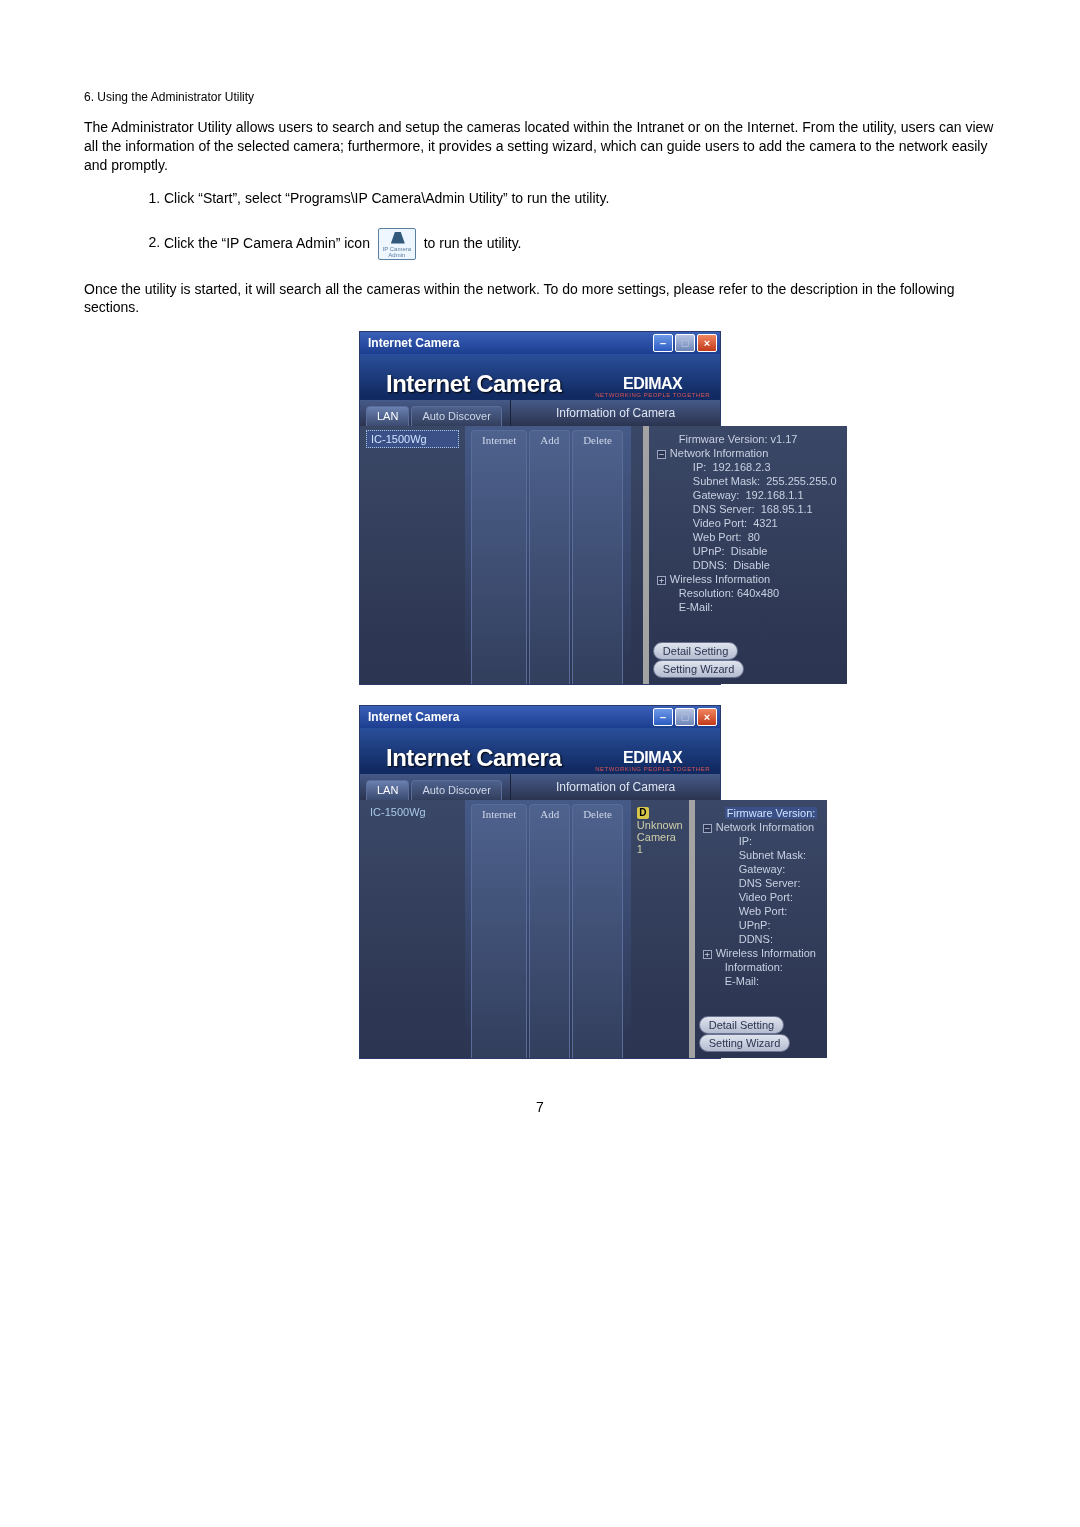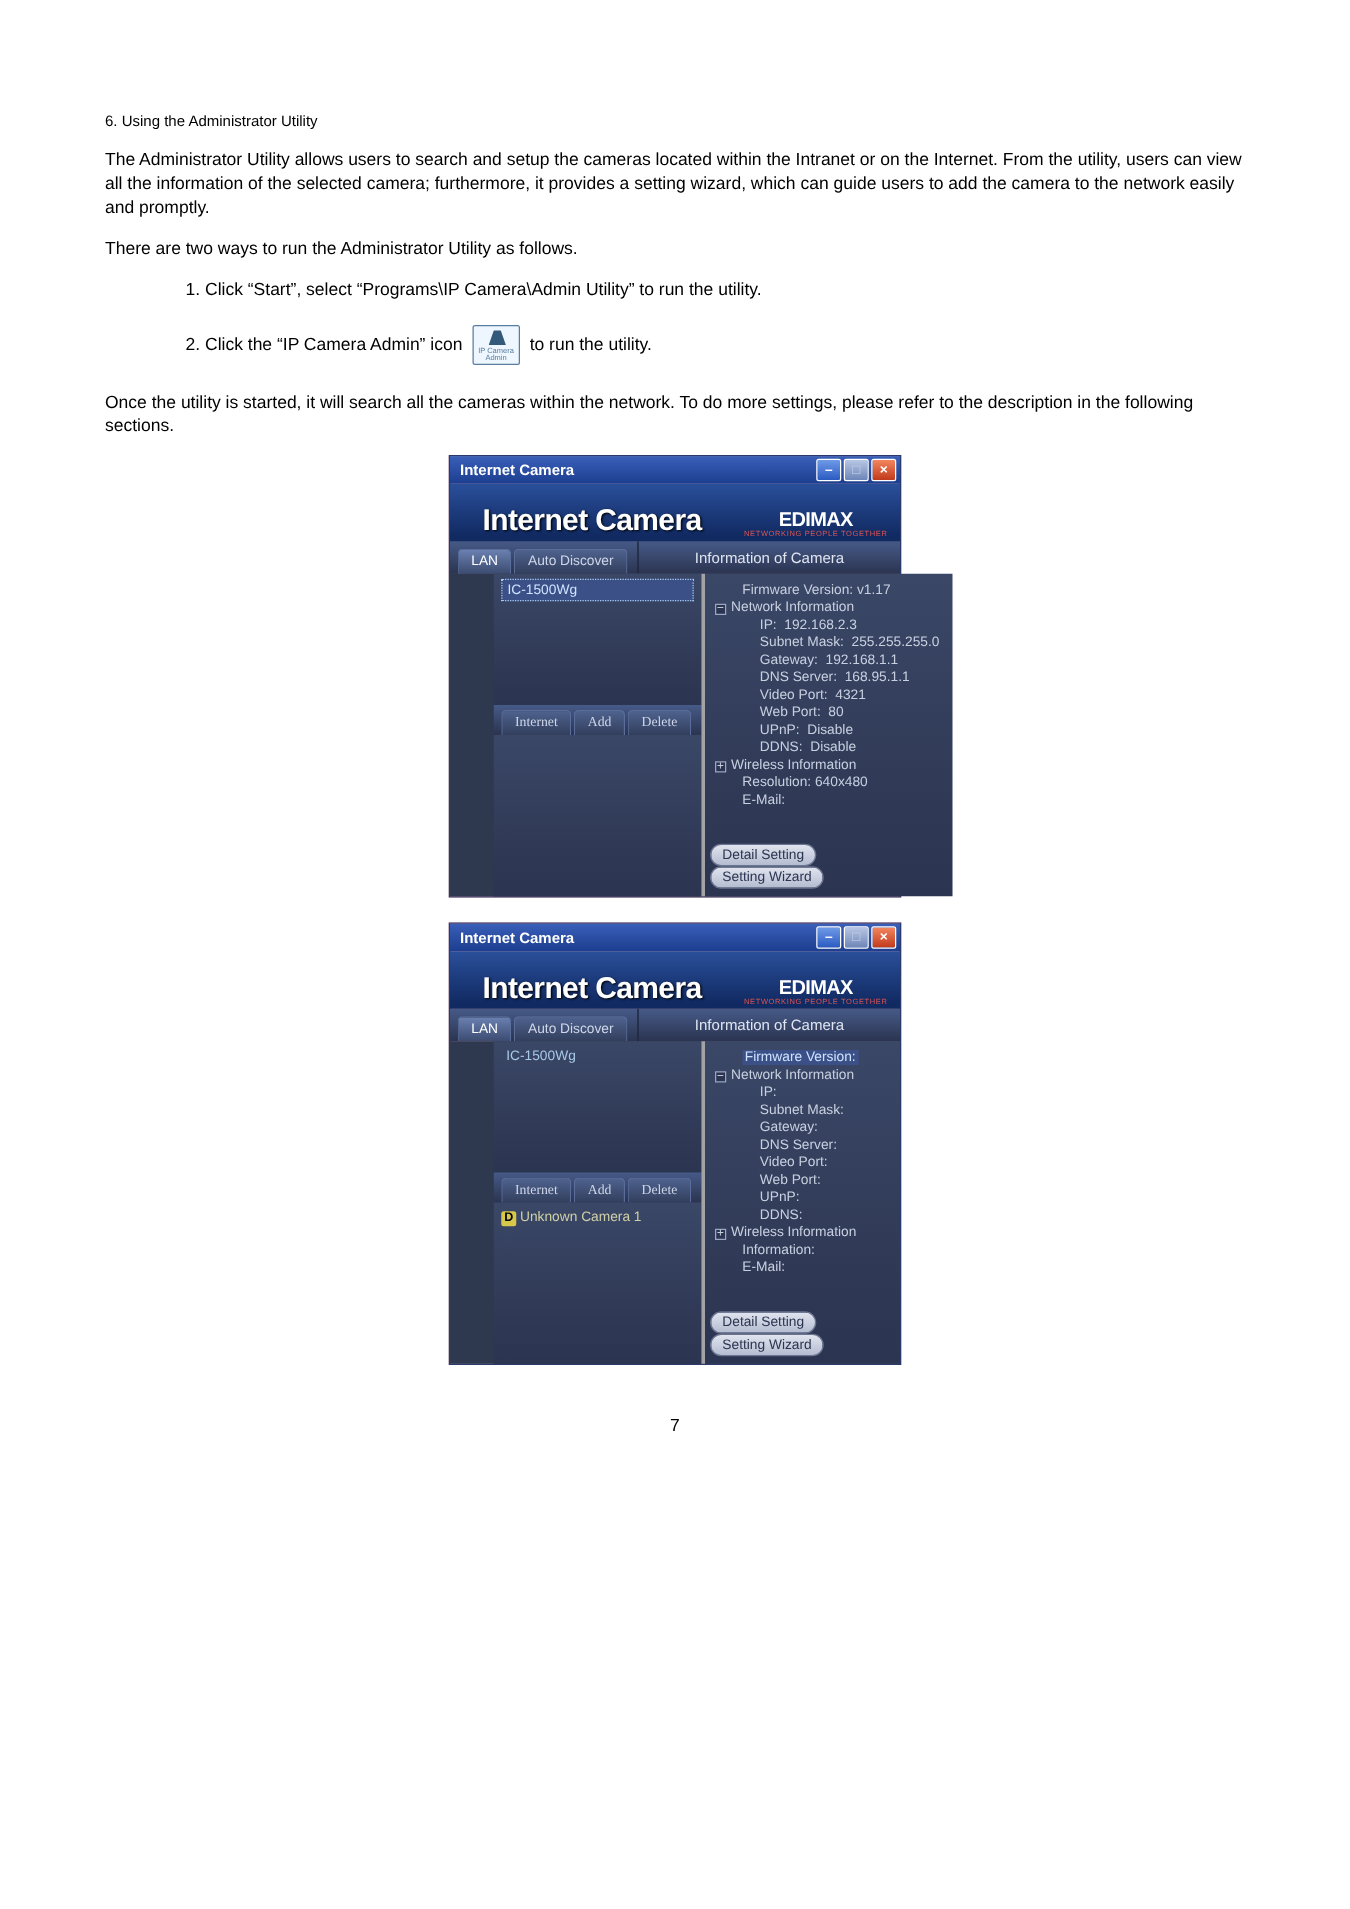--- a/index.html
+++ b/index.html
@@ -63,21 +63,21 @@
   .sub-heading {
     font-size: 15px;
     font-weight: bold;
     margin: 18px 0 12px 44px;
   }
   .app-center { text-align: center; margin: 14px 0 20px 0; }
   .app-window {
     display: inline-block;
     width: 362px;
     border: 1px solid #2a3a6a;
-    background: #fca5a5;
+    background: #6d28d9;
     text-align: left;
     box-shadow: 0 0 0 1px #6b86b8 inset;
   }
   .titlebar {
     background: linear-gradient(#3a5fb8, #1c3e90);
     height: 22px;
     display: flex;
     align-items: center;
     padding: 0 3px 0 8px;
     color: #fff;
@@ -167,24 +167,23 @@
     background: linear-gradient(#465a88, #2b3450);
     color: #dfe5f2;
     font-size: 12px;
     padding: 6px 0;
     text-align: center;
   }
   .body-row { display: flex; background: #2e384f; }
   .left-pane {
     flex: 0 0 42%;
     background: #2e384f;
-    border-right: 3px solid #a3a3a3;
-    display: flex;
-    flex-direction: column;
-    margin-left: 35px;
+    border-right: 6px solid #a3a3a3;
+    display: flex;
+    flex-direction: row;
   }
   .listbox {
     flex: 0 0 105px;
     background: linear-gradient(#3a4766, #2b3450);
     padding: 4px 6px;
     font-size: 11px;
     color: #a8c8e8;
   }
   .listbox .item {
     padding: 2px 4px;
@@ -267,21 +266,20 @@
   .pagenum { text-align: center; font-size: 14px; margin-top: 40px; }
 </style>
 </head>
 <body>
 
 <div class="page">
 
   <div class="section-heading">6.  Using the Administrator Utility</div>
 
   <p class="para">The Administrator Utility allows users to search and setup the cameras located within the Intranet or on the Internet. From the utility, users can view all the information of the selected camera; furthermore, it provides a setting wizard, which can guide users to add the camera to the network easily and promptly.</p>
-  <p class="para">There are two ways to run the Administrator Utility as follows.</p>
 
   <ol class="numlist">
     <li>Click “Start”, select “Programs\IP Camera\Admin Utility” to run the utility.</li>
     <li>
       <span>Click the “IP Camera Admin” icon</span>
       <span class="inline-icon" data-cap="IP Camera Admin"></span>
       <span>to run the utility.</span>
     </li>
   </ol>
 

